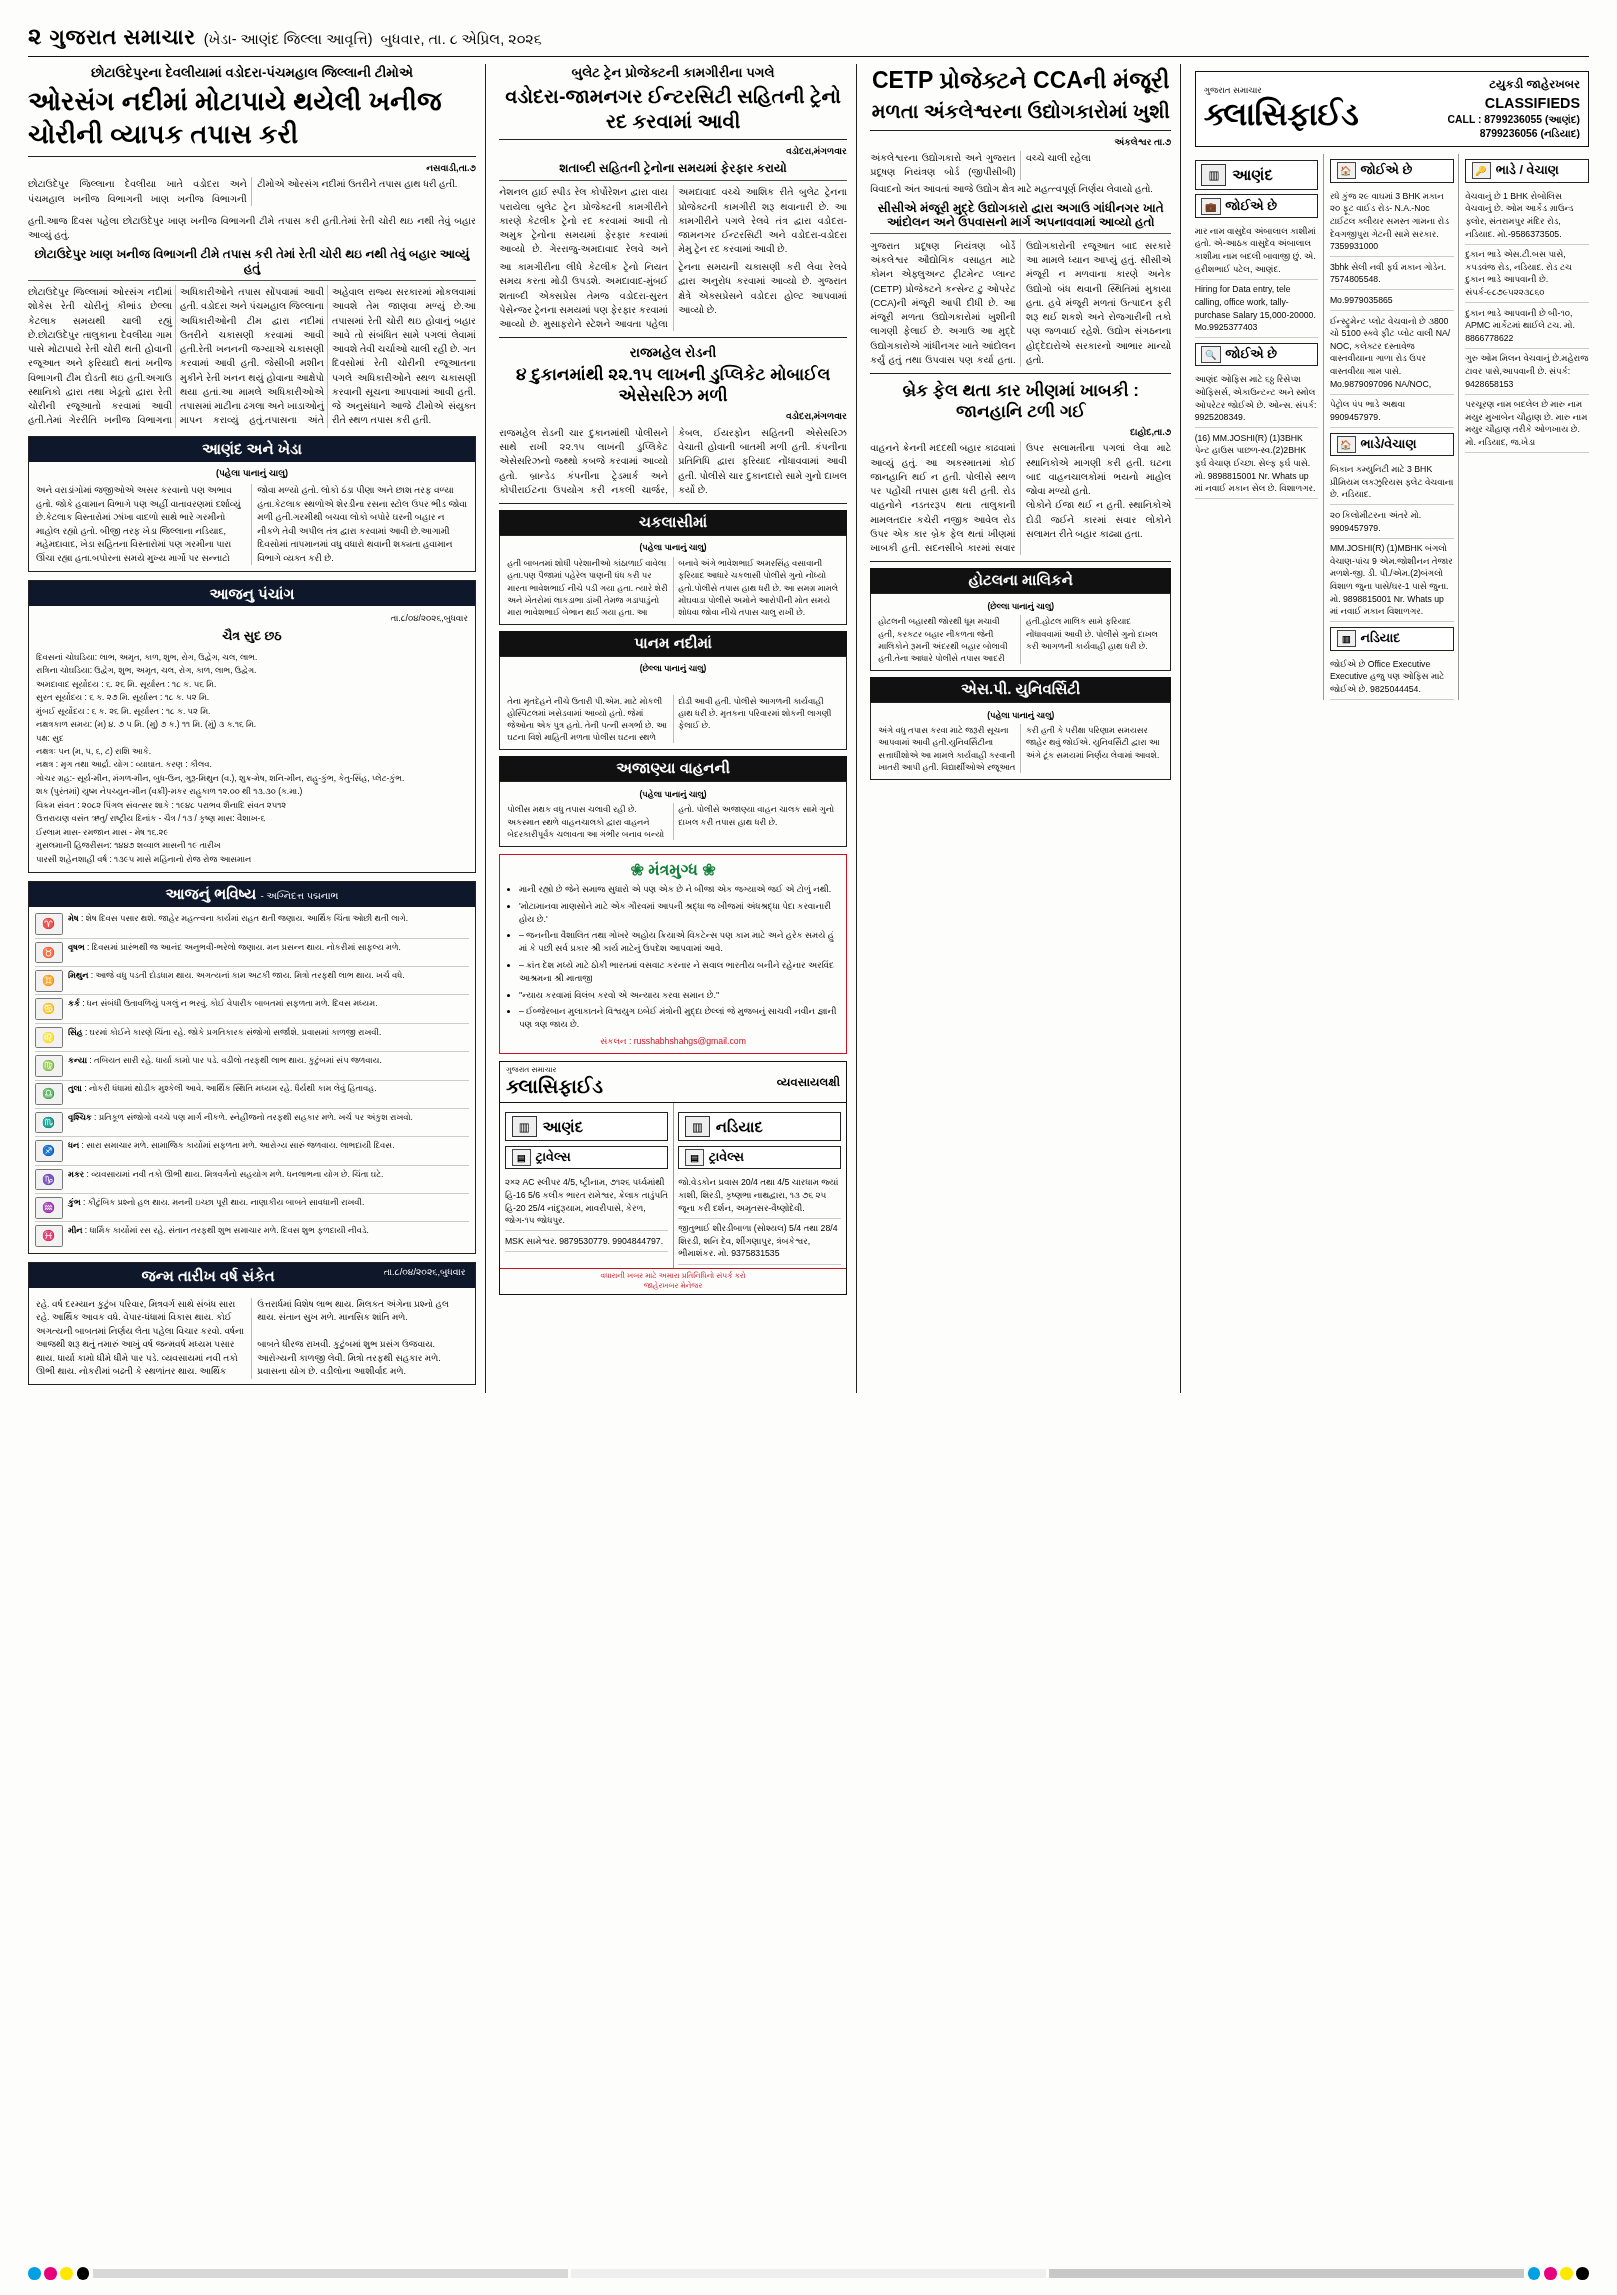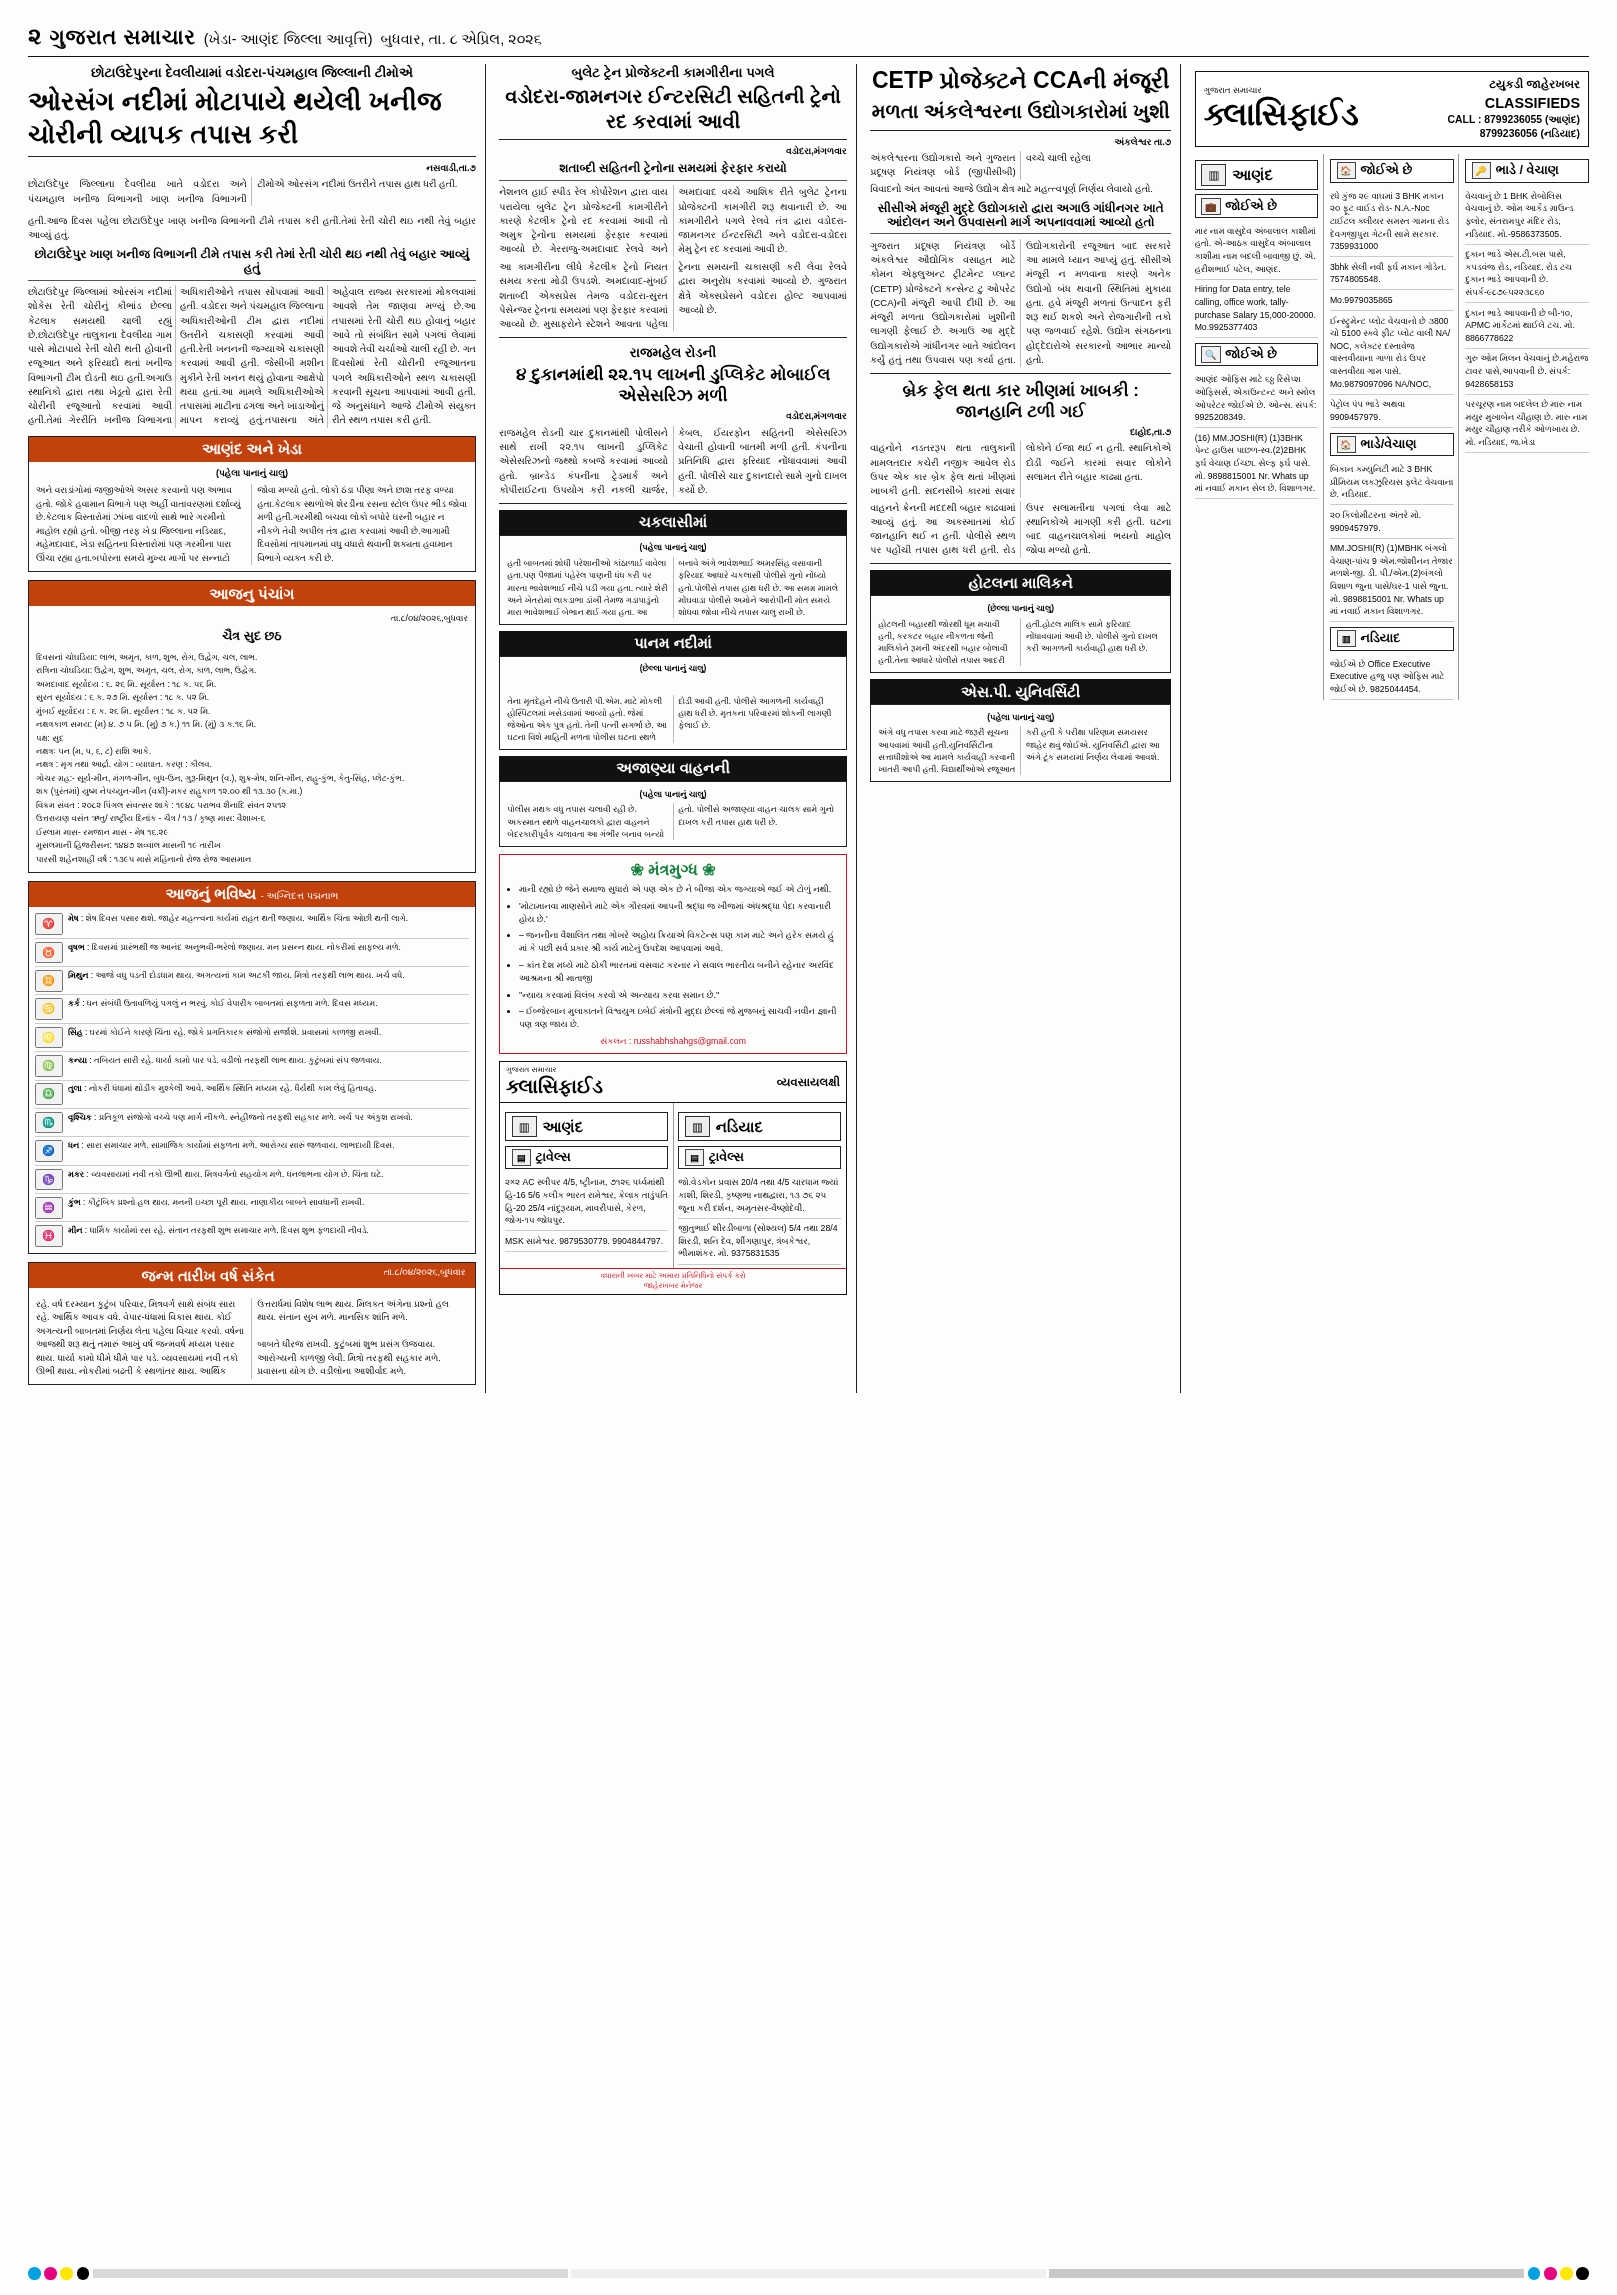--- a/index.html
+++ b/index.html
@@ -27,21 +27,21 @@
   .kicker{font-size:13.3px;line-height:1.35;font-weight:bold;text-align:center;margin-bottom:2.3px;}
   .rule{border:0;border-top:1.2px solid #222;margin:5.8px 0;}
   .thinrule{border:0;border-top:0.6px solid #555;margin:4.6px 0;}
   .byline{font-size:9.2px;text-align:right;font-weight:bold;margin:1.2px 0 3.5px;}
   .body{font-size:9.5px;line-height:1.5;text-align:justify;}
   .cc2{column-count:2;column-gap:10.4px;column-rule:0.6px solid #bbb;}
   .cc3{column-count:3;column-gap:8px;column-rule:0.6px solid #bbb;}
   .boxhead{background:#111;color:#fff;font-size:15px;font-weight:bold;text-align:center;padding:3.5px 0;margin:5.8px 0 0;}
   .boxed{border:1.2px solid #222;padding:5.8px 7px;margin-top:0;}
   .panel{border:1.2px solid #222;margin:8px 0;}
-  .panel .ph{background:#c2410c;color:#fff;font-weight:bold;font-size:15px;text-align:center;padding:3.5px;}
+  .panel .ph{background:#0f172a;color:#fff;font-weight:bold;font-size:15px;text-align:center;padding:3.5px;}
   .panel .pb{padding:5.8px 7px;font-size:9px;line-height:1.5;}
   .subhead{font-weight:bold;font-size:12px;text-align:center;margin:4.6px 0 2.3px;}
   .small{font-size:8.4px;line-height:1.45;}
   
   .zod{display:flex;gap:4.6px;align-items:flex-start;padding:2.9px 0;border-bottom:0.6px solid #ccc;}
   .zod .ic{flex:0 0 26.6px;height:19.6px;border:0.6px solid #777;border-radius:1.7px;display:flex;align-items:center;justify-content:center;font-size:10.4px;background:#f2f2f2;}
   .zod .tx{font-size:8.4px;line-height:1.4;}
   
   .cls-banner{border:1.7px solid #111;display:flex;align-items:center;justify-content:space-between;padding:4.6px 8px;margin:7px 0;background:#fff;}
   .cls-logo{font-size:32px;font-weight:bold;letter-spacing:-0.6px;}
@@ -300,22 +300,22 @@
       <div class="byline">અંકલેશ્વર તા.૭</div>
       <div class="body cc2">અંકલેશ્વરના ઉદ્યોગકારો અને ગુજરાત પ્રદૂષણ નિયંત્રણ બોર્ડ (જીપીસીબી) વચ્ચે ચાલી રહેલા</div>
       <div class="body" style="margin-top:2.3px">વિવાદનો અંત આવતાં આજે ઉદ્યોગ ક્ષેત્ર માટે મહત્ત્વપૂર્ણ નિર્ણય લેવાયો હતો.</div>
       <div class="subhead">સીસીએ મંજૂરી મુદ્દે ઉદ્યોગકારો દ્વારા અગાઉ ગાંધીનગર ખાતે આંદોલન અને ઉપવાસનો માર્ગ અપનાવવામાં આવ્યો હતો</div>
       <hr class="thinrule">
       <div class="body cc2">ગુજરાત પ્રદૂષણ નિયંત્રણ બોર્ડે અંકલેશ્વર ઔદ્યોગિક વસાહત માટે કોમન એફ્લુઅન્ટ ટ્રીટમેન્ટ પ્લાન્ટ (CETP) પ્રોજેક્ટને કન્સેન્ટ ટુ ઓપરેટ (CCA)ની મંજૂરી આપી દીધી છે. આ મંજૂરી મળતા ઉદ્યોગકારોમાં ખુશીની લાગણી ફેલાઈ છે. અગાઉ આ મુદ્દે ઉદ્યોગકારોએ ગાંધીનગર ખાતે આંદોલન કર્યું હતું તથા ઉપવાસ પણ કર્યા હતા. ઉદ્યોગકારોની રજૂઆત બાદ સરકારે આ મામલે ધ્યાન આપ્યું હતું. સીસીએ મંજૂરી ન મળવાના કારણે અનેક ઉદ્યોગો બંધ થવાની સ્થિતિમાં મુકાયા હતા. હવે મંજૂરી મળતાં ઉત્પાદન ફરી શરૂ થઈ શકશે અને રોજગારીની તકો પણ જળવાઈ રહેશે. ઉદ્યોગ સંગઠનના હોદ્દેદારોએ સરકારનો આભાર માન્યો હતો.</div>
 
       <hr class="rule">
       <h3 class="headline center">બ્રેક ફેલ થતા કાર ખીણમાં ખાબકી : જાનહાનિ ટળી ગઈ</h3>
       <div class="byline">દાહોદ,તા.૭</div>
+      <div class="body cc2" style="margin-top:2.3px">વાહનને ક્રેનની મદદથી બહાર કાઢવામાં આવ્યું હતું. આ અકસ્માતમાં કોઈ જાનહાનિ થઈ ન હતી. પોલીસે સ્થળ પર પહોંચી તપાસ હાથ ધરી હતી. રોડ ઉપર સલામતીના પગલાં લેવા માટે સ્થાનિકોએ માગણી કરી હતી. ઘટના બાદ વાહનચાલકોમાં ભયનો માહોલ જોવા મળ્યો હતો.</div>
       <div class="body cc2">વાહનોને નડતરરૂપ થતા તાલુકાની મામલતદાર કચેરી નજીક આવેલ રોડ ઉપર એક કાર બ્રેક ફેલ થતાં ખીણમાં ખાબકી હતી. સદનસીબે કારમાં સવાર લોકોને ઈજા થઈ ન હતી. સ્થાનિકોએ દોડી જઈને કારમાં સવાર લોકોને સલામત રીતે બહાર કાઢ્યા હતા.</div>
-      <div class="body cc2" style="margin-top:2.3px">વાહનને ક્રેનની મદદથી બહાર કાઢવામાં આવ્યું હતું. આ અકસ્માતમાં કોઈ જાનહાનિ થઈ ન હતી. પોલીસે સ્થળ પર પહોંચી તપાસ હાથ ધરી હતી. રોડ ઉપર સલામતીના પગલાં લેવા માટે સ્થાનિકોએ માગણી કરી હતી. ઘટના બાદ વાહનચાલકોમાં ભયનો માહોલ જોવા મળ્યો હતો.</div>
 
       <hr class="rule">
       <div class="boxhead">હોટલના માલિકને</div>
       <div class="boxed">
         <div class="center b small">(છેલ્લા પાનાનું ચાલુ)</div>
         <div class="small cc2" style="margin-top:3.5px">હોટલની બહારથી જોરથી ધૂમ મચાવી હતી, કરકટર બહાર નીકળતા જેની માલિકોને રૂમની અંદરથી બહાર બોલાવી હતી.તેના આધારે પોલીસે તપાસ આદરી હતી.હોટલ માલિક સામે ફરિયાદ નોંધાવવામાં આવી છે. પોલીસે ગુનો દાખલ કરી આગળની કાર્યવાહી હાથ ધરી છે.</div>
       </div>
 
       <div class="boxhead">એસ.પી. યુનિવર્સિટી</div>
       <div class="boxed">

